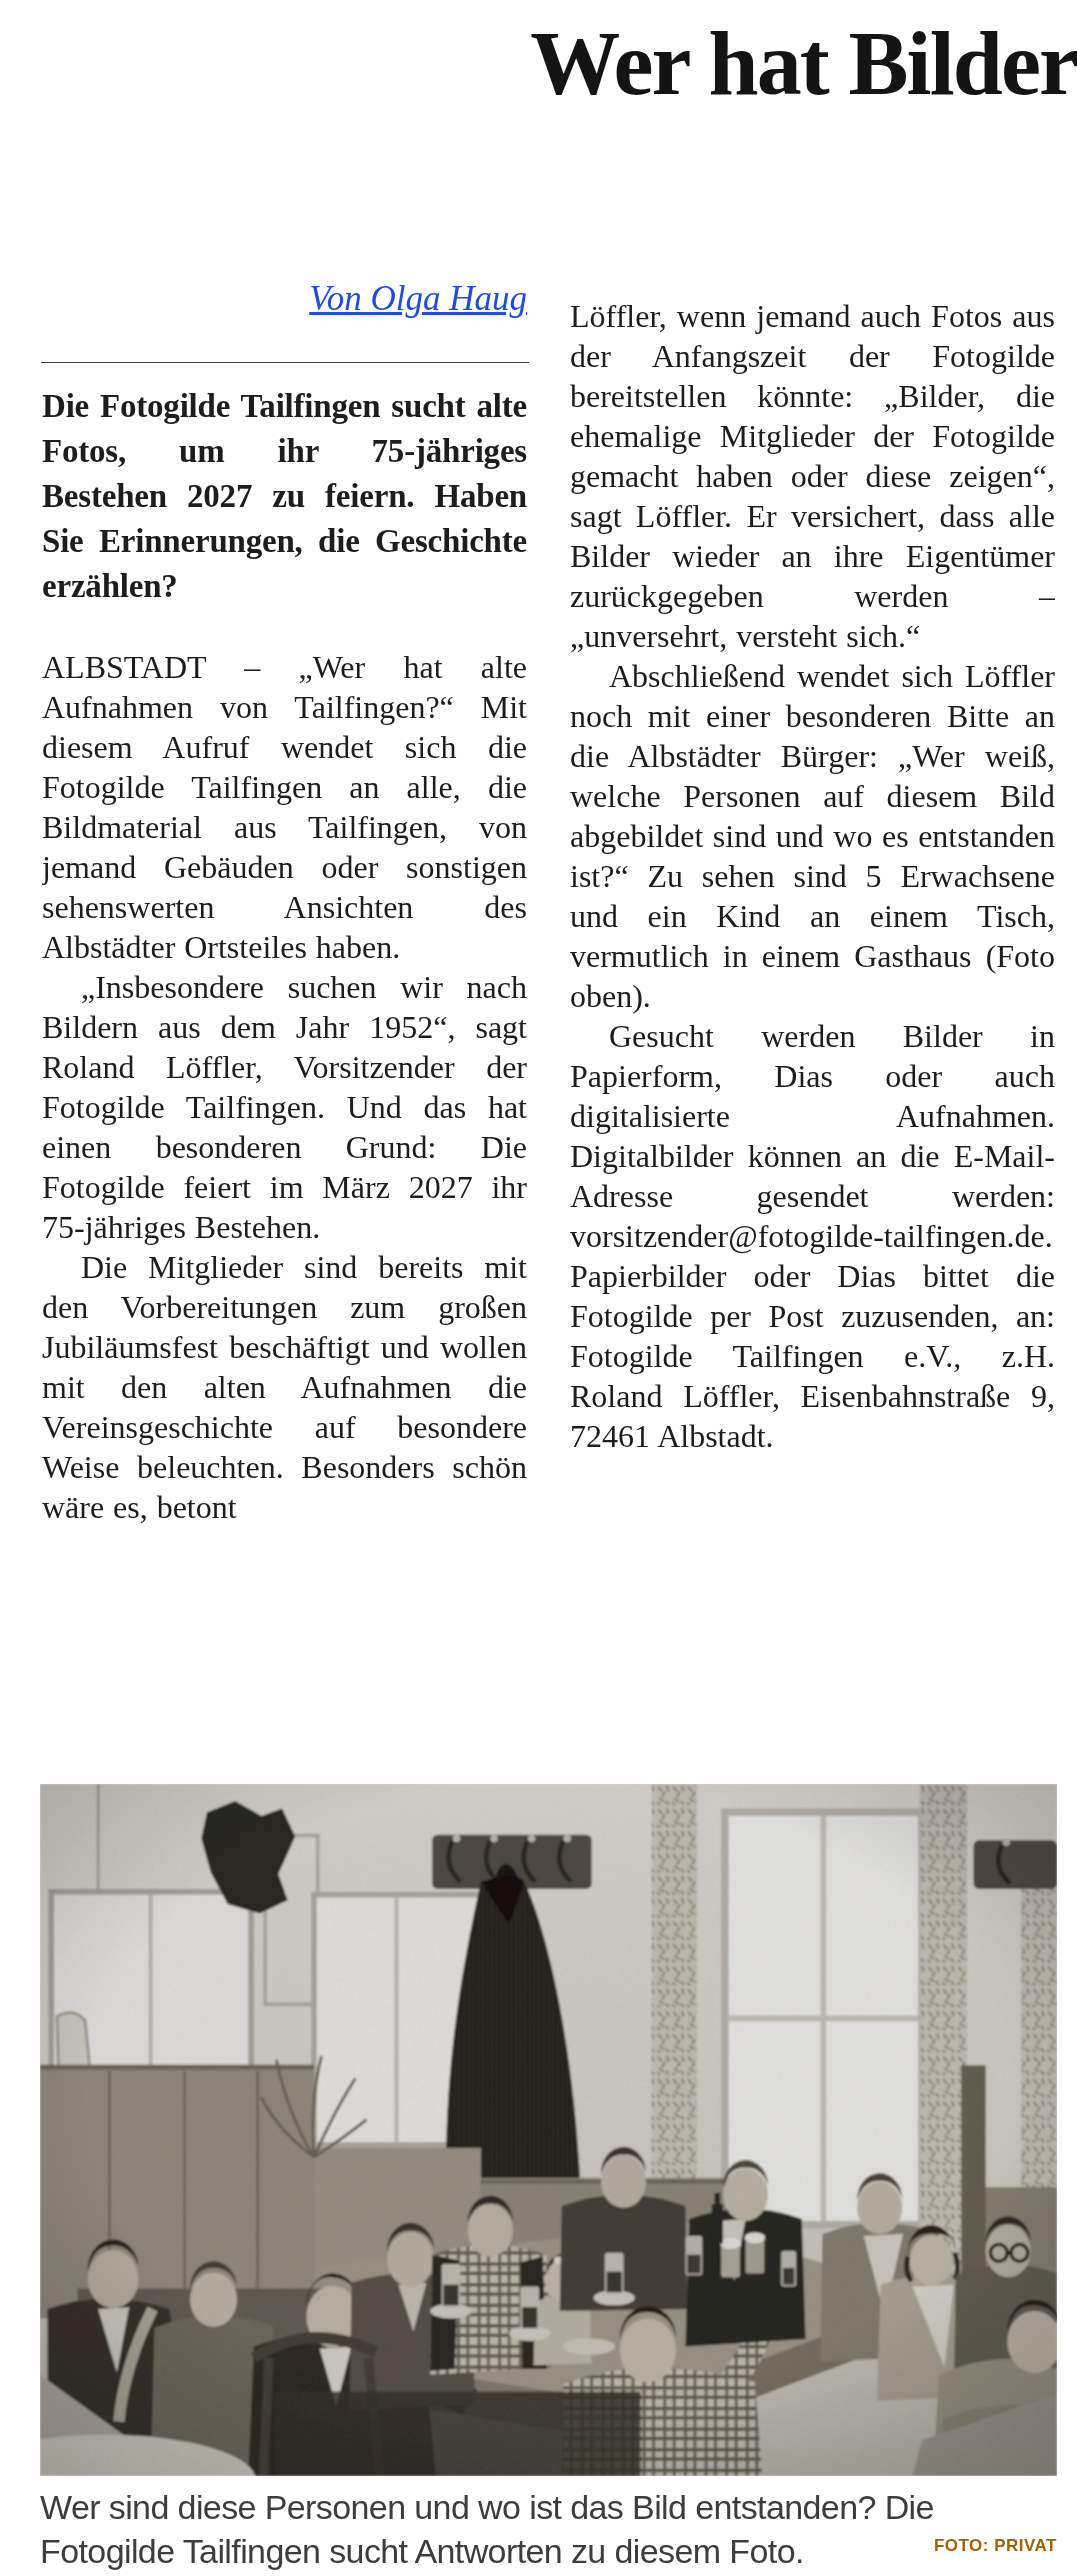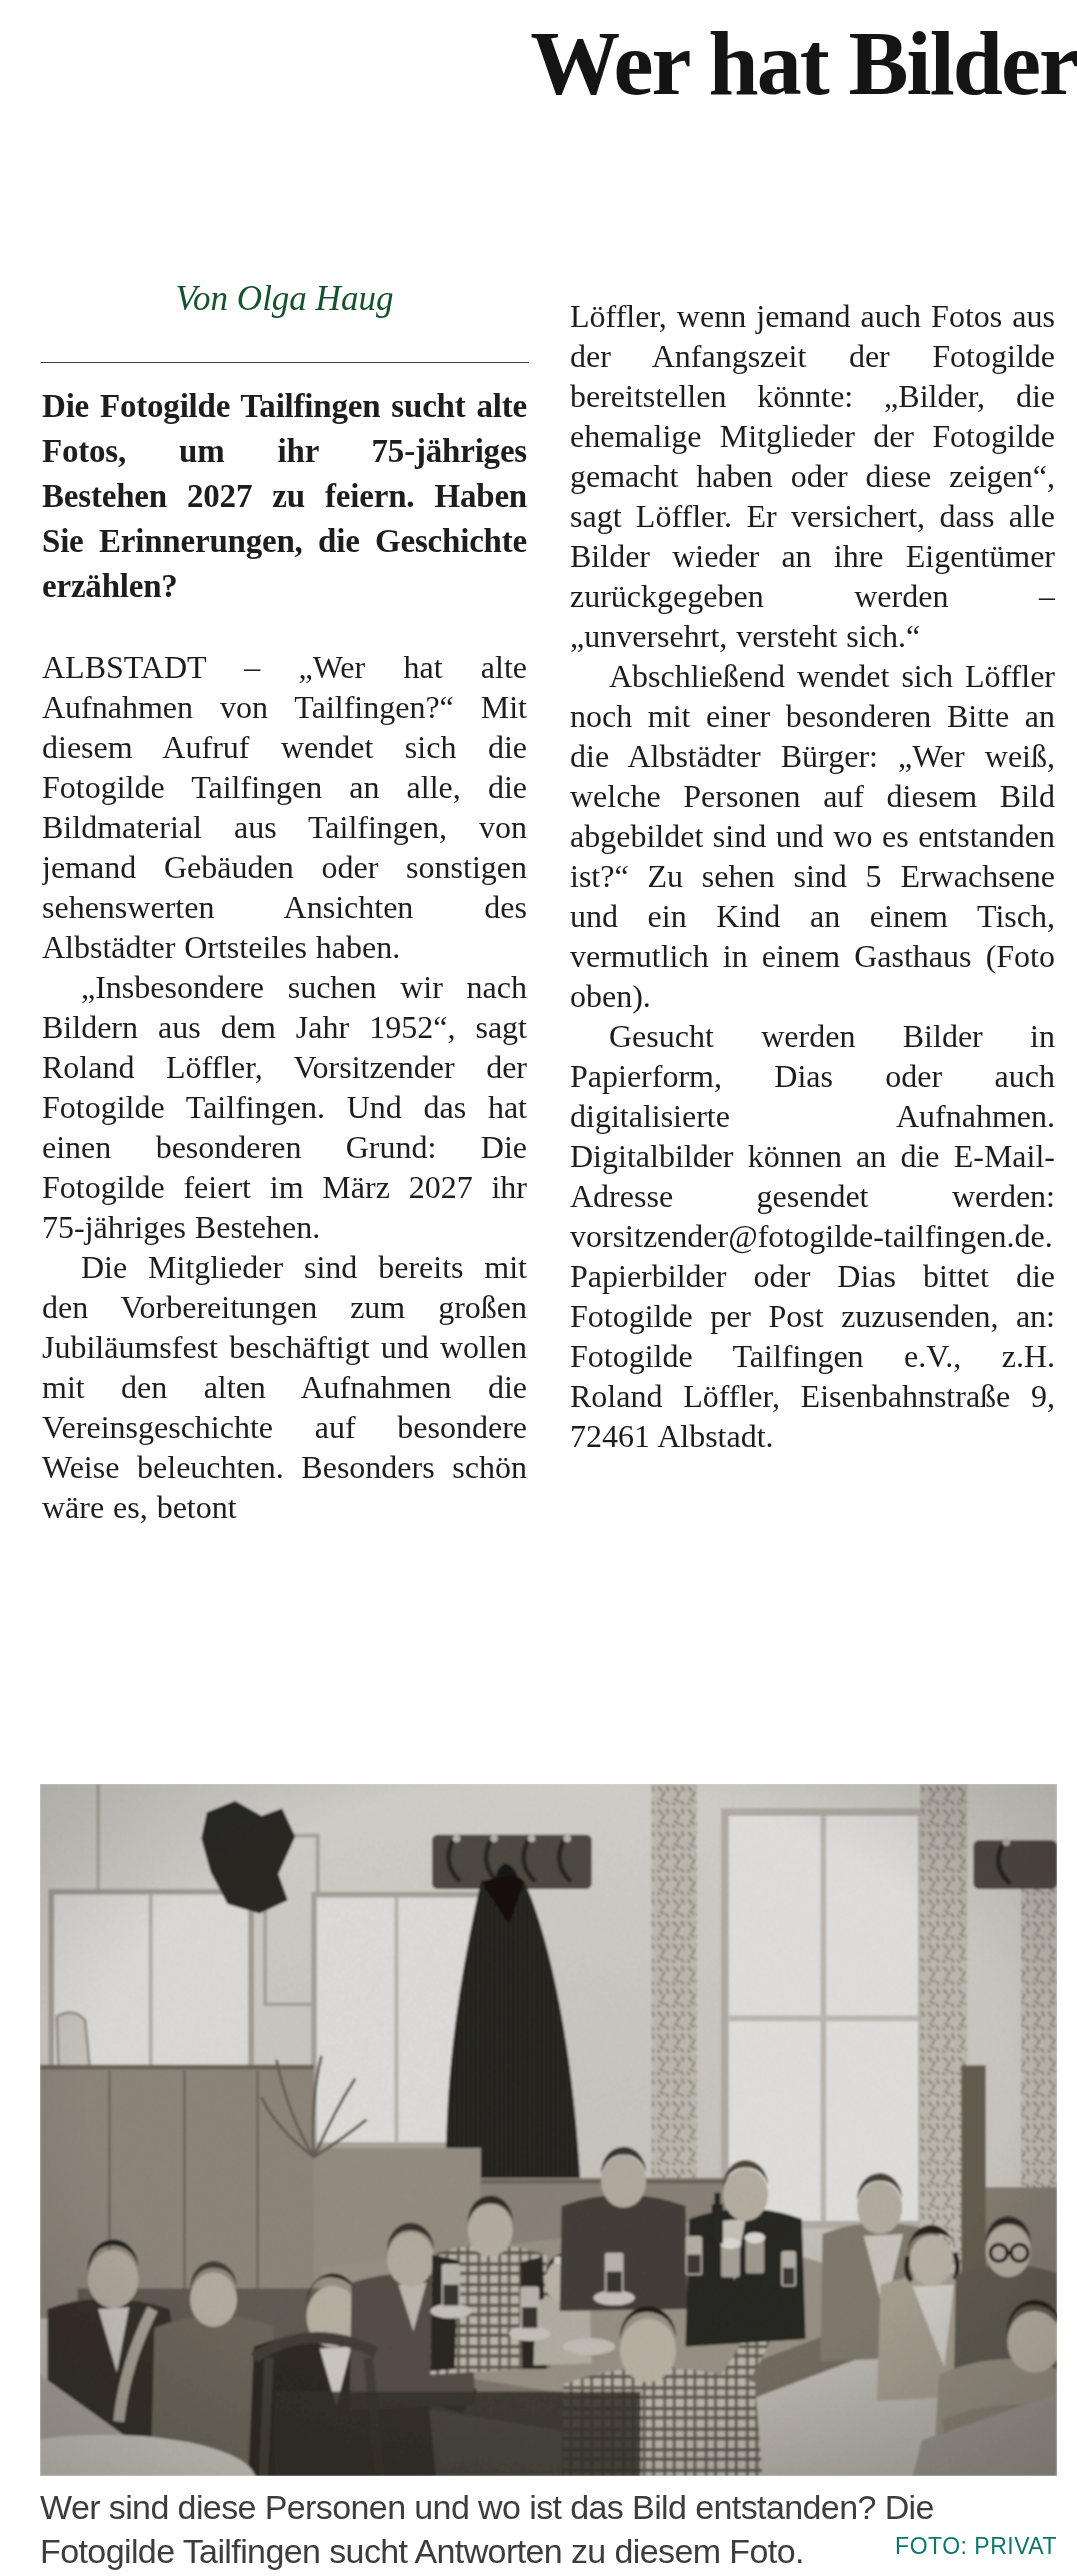--- a/index.html
+++ b/index.html
@@ -5,22 +5,22 @@
   html,body{margin:0;padding:0;background:#ffffff;}
   body{width:1077px;height:2576px;position:relative;overflow:hidden;
        font-family:"Liberation Serif",serif;color:#1d1d1d;}
   .page{position:absolute;inset:0;background:#fff;}
 
   .headline{position:absolute;top:5.6px;left:0;width:1077px;text-align:center;
     font-family:"Liberation Serif",serif;font-weight:700;color:#141414;
     font-size:90px;line-height:116px;letter-spacing:-1.9px;margin:0;}
   .headline span{display:block;text-align:right;}
 
-  .byline{position:absolute;top:279px;left:42px;width:485px;text-align:center;
-    font-style:italic;font-size:35px;color:#14532d;}
+  .byline{position:absolute;top:279px;left:42px;width:485px;text-align:right;
+    font-style:italic;font-size:35px;color:#1d4ed8;text-decoration:underline;}
 
   .byline-rule{position:absolute;top:362px;left:41px;width:488px;height:0;
     border-top:1.9px solid #3d3d3d;}
 
   .col{position:absolute;width:485px;overflow:hidden;
     font-size:32px;line-height:40px;text-align:justify;
     hyphens:auto;-webkit-hyphens:auto;word-spacing:0.9px;}
   .col p{margin:0;}
   .col p.indent{text-indent:39px;}
   .col-left{left:42px;top:384px;height:1395px;}
@@ -29,22 +29,22 @@
     letter-spacing:-0.2px;}
 
   .photo{position:absolute;left:40px;top:1784px;width:1017px;height:692px;
     margin:0;background:#d9d5cf;}
   .photo svg{display:block;width:1017px;height:692px;}
 
   .caption{position:absolute;left:40px;top:2485px;width:1017px;
     font-family:"Liberation Sans",sans-serif;font-size:34px;line-height:44px;
     color:#3d3d3d;letter-spacing:-0.6px;}
   .credit{position:absolute;right:0;bottom:4.7px;
-    font-family:"Liberation Sans",sans-serif;font-size:23px;font-weight:400;
-    letter-spacing:0.5px;color:#0f766e;}
+    font-family:"Liberation Sans",sans-serif;font-size:17px;font-weight:700;
+    letter-spacing:0.5px;color:#a16207;}
 </style>
 </head>
 <body>
 
 <div class="page">
 
   <h1 class="headline">
     <span>Wer hat Bilder</span>
   </h1>
 

